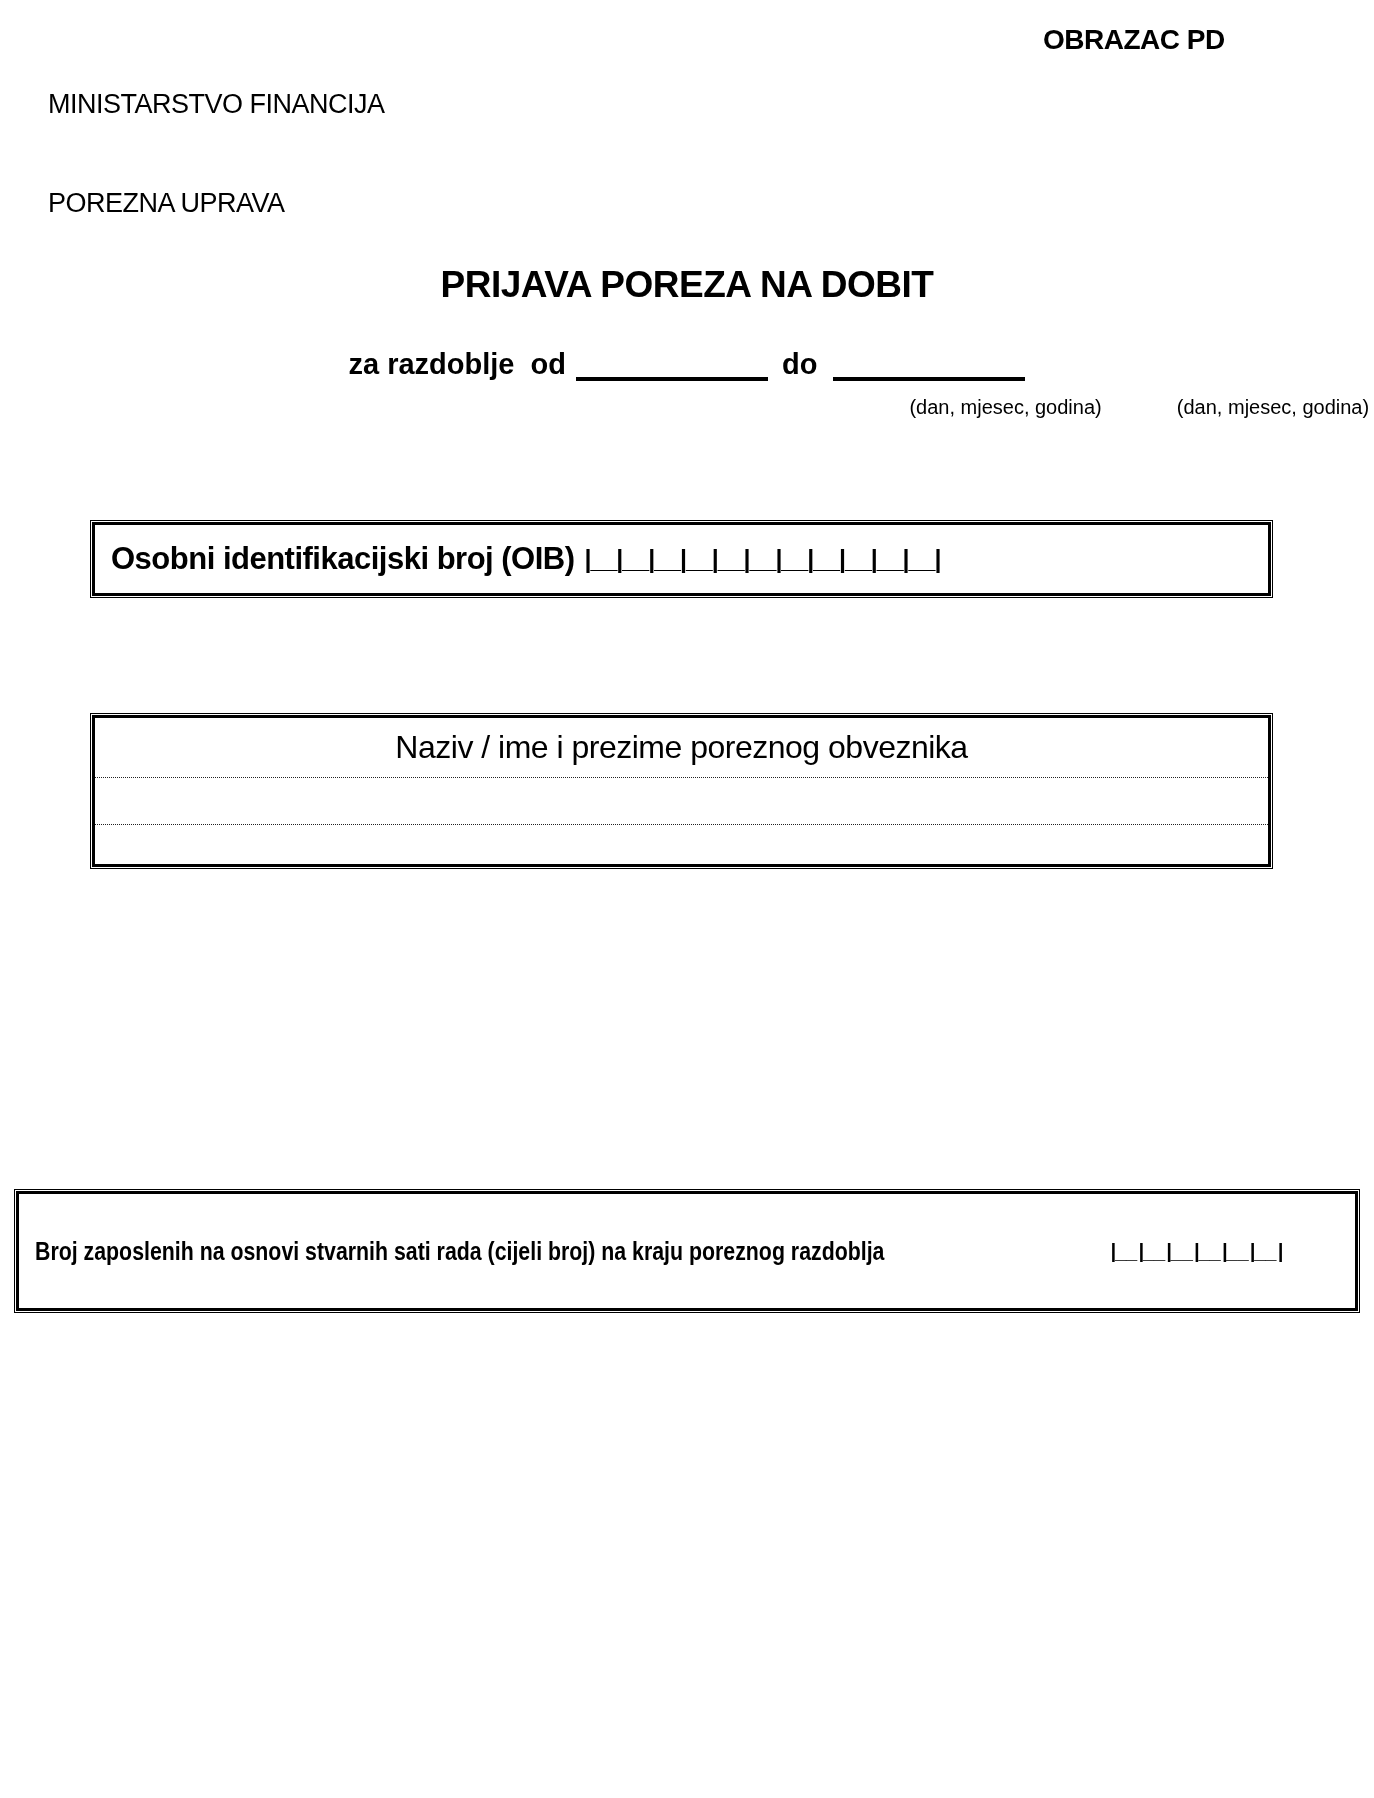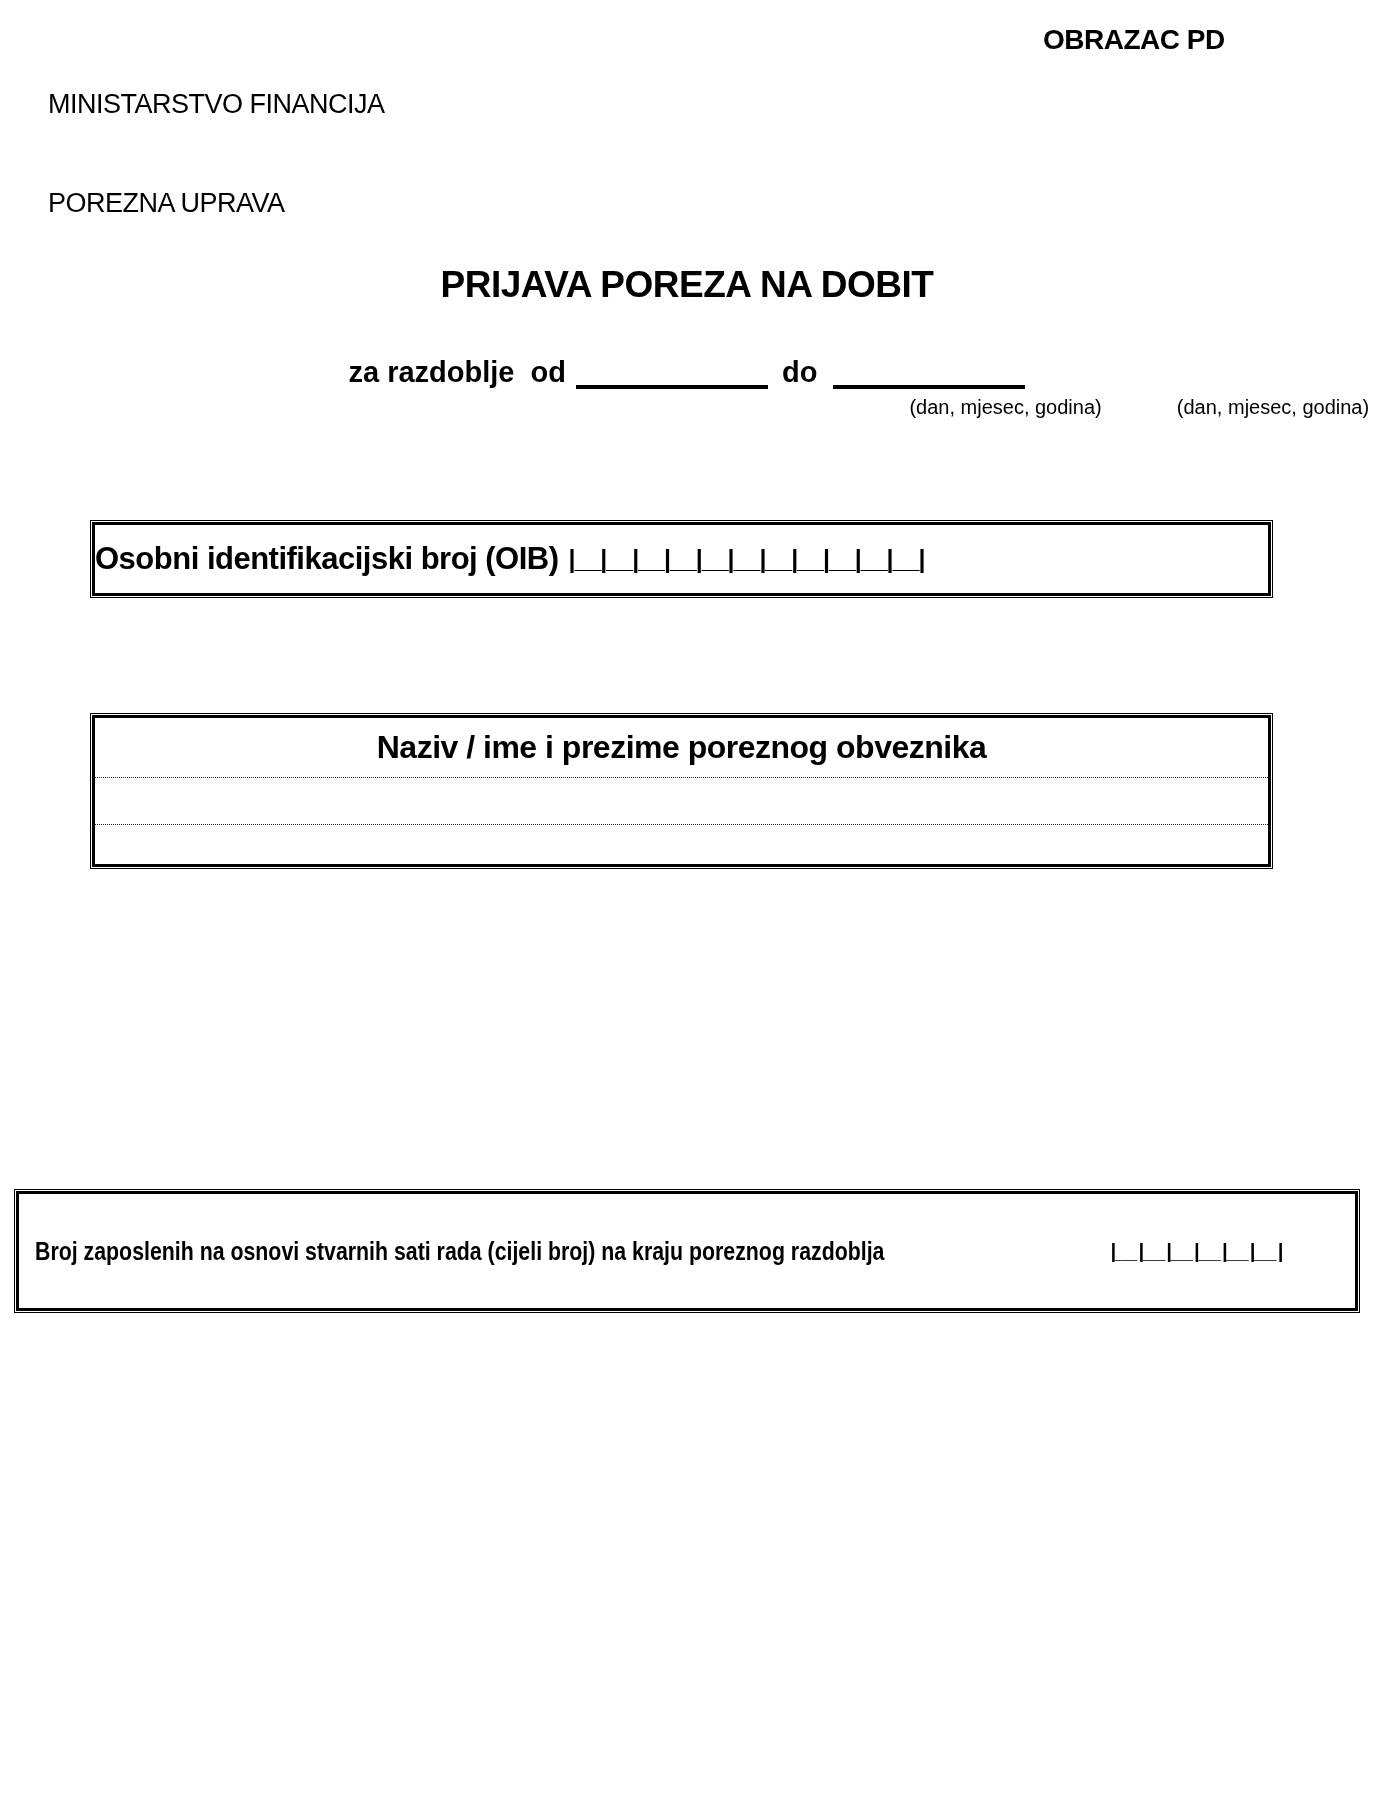--- a/index.html
+++ b/index.html
@@ -34,21 +34,21 @@
   .period-row {
     position: absolute; left: 0; top: 344px; width: 100%;
     display: flex; justify-content: center; align-items: flex-end;
     font-size: 29px; font-weight: bold;
   }
   .period-row .ptext { white-space: pre; }
   .blank-line {
     display: inline-block; width: 192px; height: 32px;
     border-bottom: 4px solid #000; margin-left: 10px;
   }
-  .period-row .pconn { white-space: pre; margin: 12px 6px 0 14px; }
+  .period-row .pconn { white-space: pre; margin: 4px 6px 0 14px; }
   .hint-row {
     position: absolute; left: 0; top: 396px; width: 100%;
     display: flex; justify-content: flex-end; align-items: flex-start;
     font-size: 29px; font-weight: bold;
   }
   .hint-row .ghost { visibility: hidden; white-space: pre; }
   .hint-cell {
     display: inline-block; width: 202px; margin-left: 10px;
     text-align: center; visibility: visible;
     font-size: 20px; font-weight: normal; white-space: nowrap;
@@ -57,30 +57,30 @@
 
   
   .dbox { position: absolute; border: 1px solid #000; padding: 1px; background: #fff; }
   .dbox-in { width: 100%; height: 100%; border: 3px solid #000; position: relative; overflow: hidden; }
 
   
   .oib-box { left: 90px; top: 520px; width: 1183px; height: 78px; }
   .oib-line {
     position: absolute; inset: 0;
     display: flex; align-items: center;
-    white-space: nowrap;
+    padding-left: 16px; white-space: nowrap;
   }
   .oib-label { font-size: 31px; font-weight: bold; letter-spacing: -0.5px; }
   .cells { font-size: 25px; font-weight: bold; letter-spacing: -1px; margin-left: 10px; white-space: pre; }
 
   
   .name-box { left: 90px; top: 713px; width: 1183px; height: 156px; }
   .name-head {
     height: 60px; display: flex; align-items: center; justify-content: center;
-    font-size: 32px; font-weight: bold; letter-spacing: -0.5px;
+    font-size: 32px; font-weight: normal; letter-spacing: -0.5px;
     border-bottom: 1px dotted #222;
   }
   .name-row1 { height: 47px; border-bottom: 1px dotted #222; }
   .name-row2 { height: 41px; }
 
   
   .emp-box { left: 14px; top: 1189px; width: 1346px; height: 124px; }
   .emp-label {
     position: absolute; left: 16px; top: 50%;
     transform: translateY(-50%) scaleX(0.82); transform-origin: left center;

